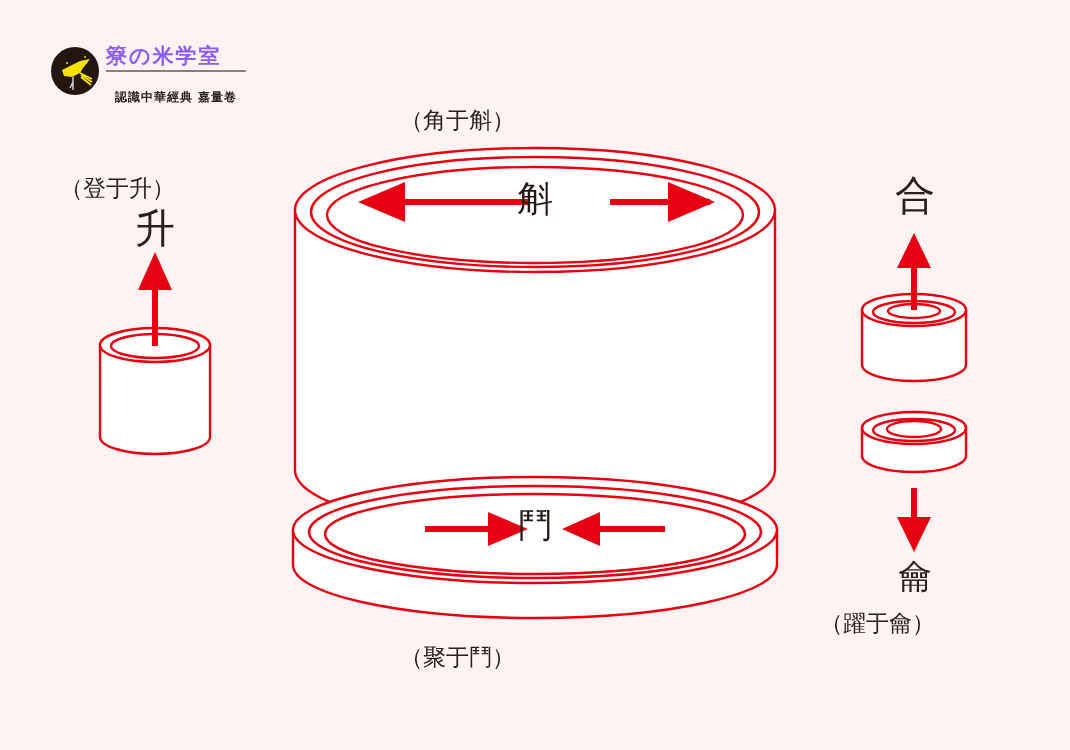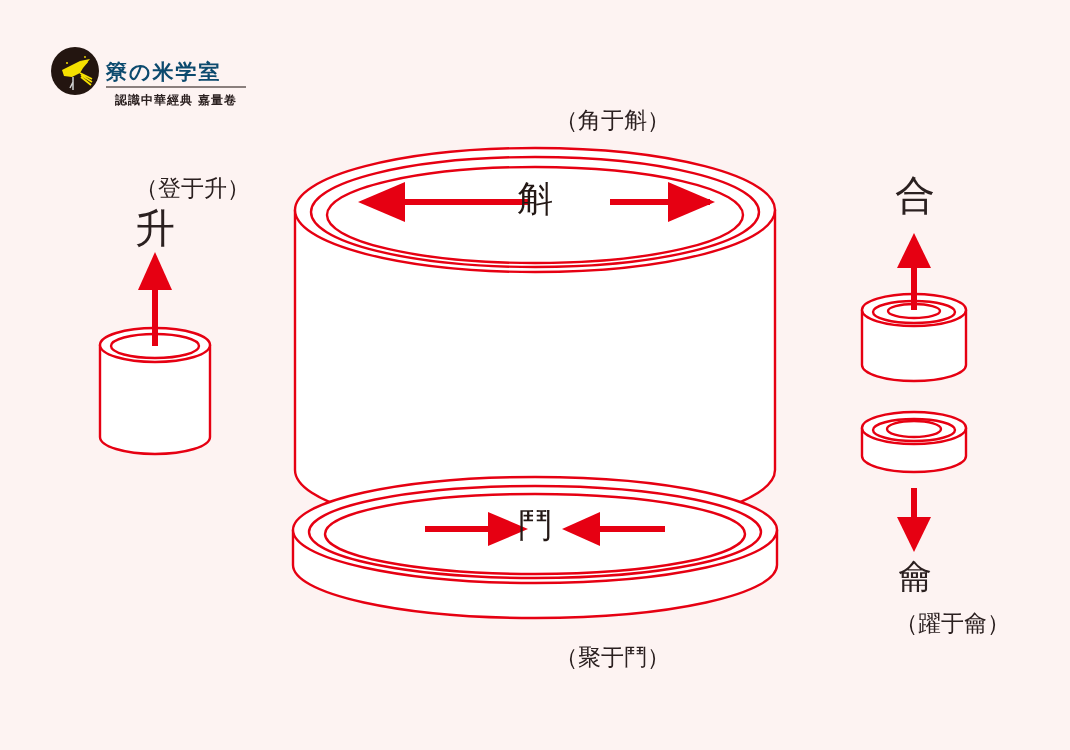--- a/index.html
+++ b/index.html
@@ -37,52 +37,51 @@
   #logo-text-wrap {
     position: absolute;
     left: 56px;
     top: 0px;
     width: 145px;
   }
   #logo-title {
     font-family: "DejaVu Sans", "Liberation Sans", sans-serif;
     font-size: 21px;
     font-weight: bold;
-    color: #0c4a6e;
+    color: #8b5cf6;
     letter-spacing: 2px;
     line-height: 25px;
     white-space: nowrap;
-    margin-top: 16px;
   }
   #logo-rule {
     height: 2px;
     background: #8a7f7d;
     width: 140px;
     margin-top: 1px;
   }
   #logo-sub {
     font-family: "DejaVu Sans", "Liberation Sans", sans-serif;
     font-size: 12px;
     font-weight: bold;
     color: #2b2020;
     letter-spacing: 1px;
     line-height: 18px;
-    margin-top: 3px;
+    margin-top: 16px;
     white-space: nowrap;
     text-align: center;
     width: 140px;
   }
 
   
   .paren-label {
     font-family: "DejaVu Sans", "Liberation Sans", sans-serif;
     font-size: 23px;
     color: #2b2020;
     white-space: nowrap;
-    text-align: right;
+    text-align: left;
     letter-spacing: 0px;
   }
   .glyph-label {
     font-family: "DejaVu Sans", "Liberation Sans", sans-serif;
     font-size: 40px;
     color: #2b2020;
     white-space: nowrap;
     text-align: center;
     line-height: 46px;
   }

